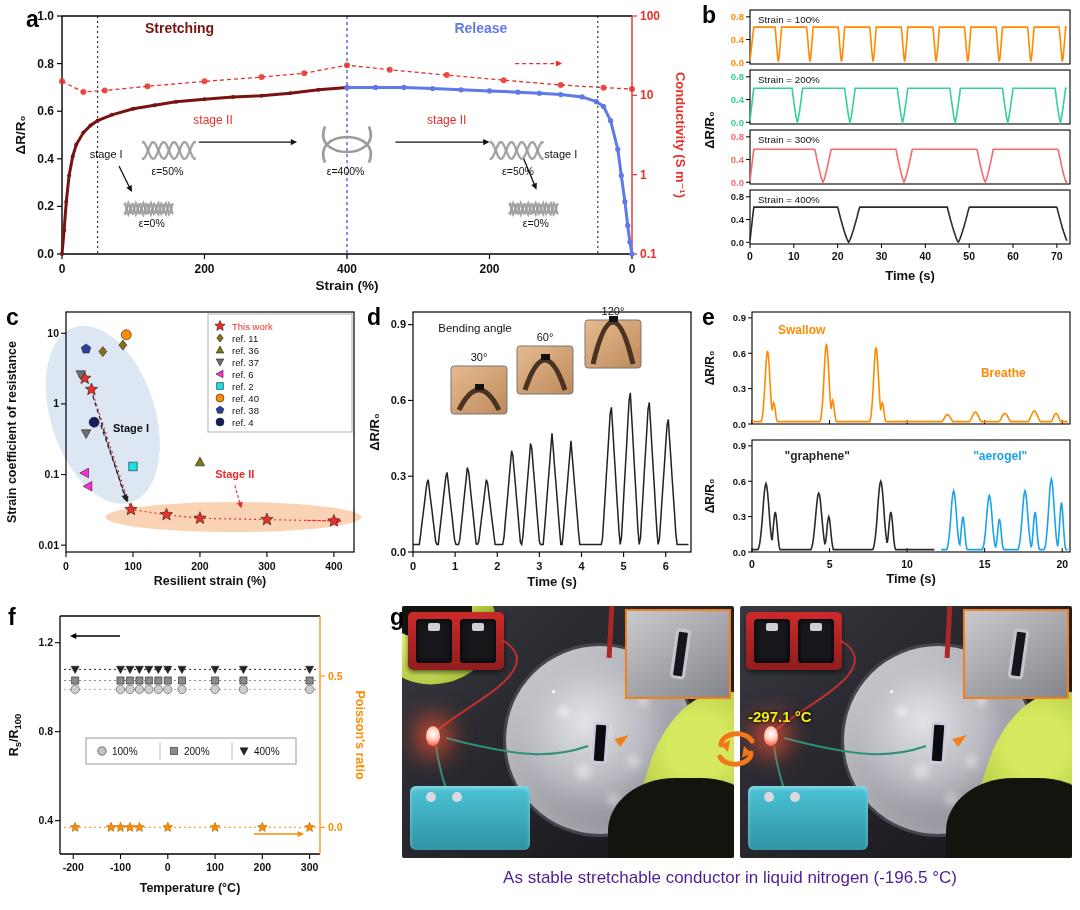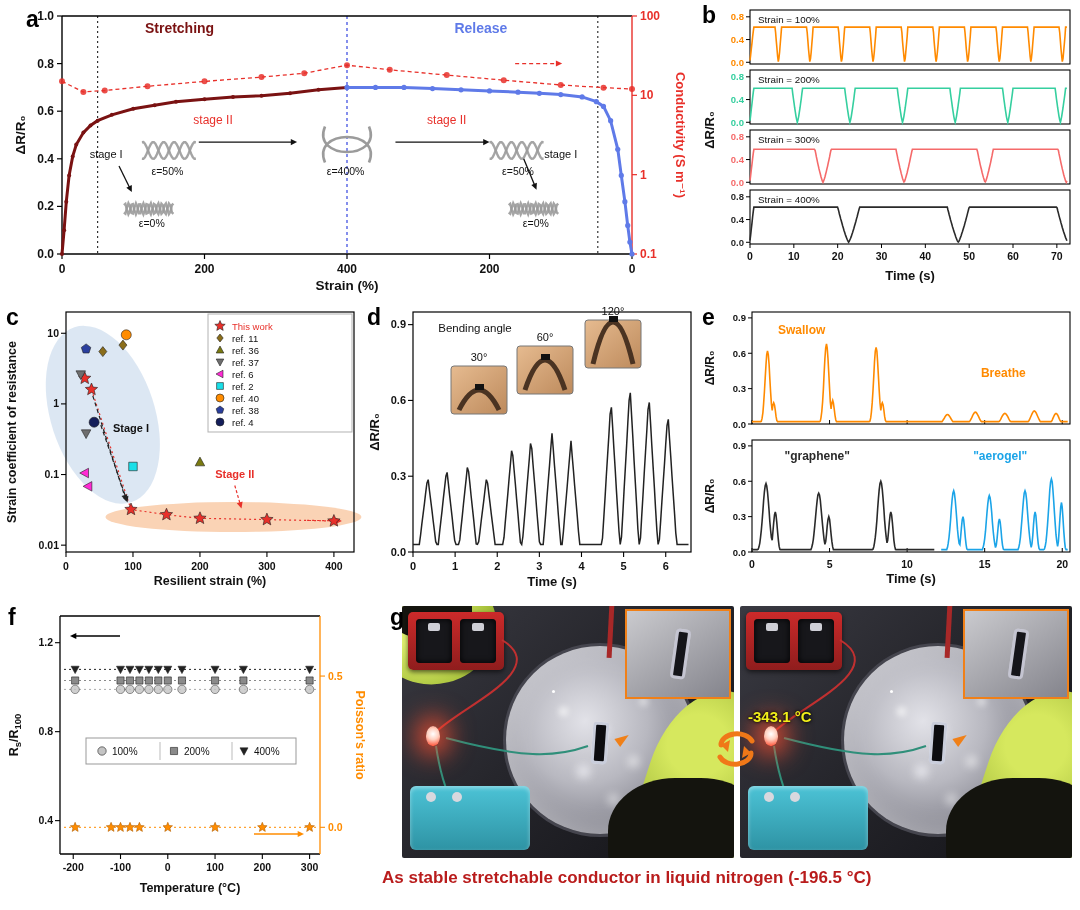--- a/index.html
+++ b/index.html
@@ -54,22 +54,22 @@
          background:linear-gradient(145deg,#cacace,#84848c);}
   .inset-rod{position:absolute;left:46px;top:18px;width:9px;height:44px;background:#15151a;
              border:3px solid rgba(240,240,255,.8);border-radius:4px;transform:rotate(8deg);}
   .sample-arrow{position:absolute;left:214px;top:128px;width:0;height:0;
                 border-left:14px solid #f08018;border-top:5px solid transparent;border-bottom:5px solid transparent;
                 transform:rotate(-35deg);}
   .wires{position:absolute;left:0;top:0;}
   .temp-label{position:absolute;left:8px;top:102px;font-size:15px;font-weight:bold;color:#f2ef1a;
               text-shadow:0 0 4px #000,0 0 2px #000;z-index:4;}
   .swap{position:absolute;left:330px;top:126px;z-index:5;}
-  .g-caption{position:absolute;left:0;top:266px;width:100%;
-             font-size:17px;font-weight:bold;color:#b91c1c;}
+  .g-caption{position:absolute;left:0;top:266px;width:100%;text-align:center;
+             font-size:17px;font-weight:normal;color:#4c1d95;}
 </style>
 </head>
 <body>
 
 <div class="fig">
 
   <div class="panel" id="panel-a">
     <span class="plabel" style="left:18px;top:4px;">a</span>
     <svg id="chart-a" width="692" height="300">
         <line x1="89.625" y1="14" x2="89.625" y2="252" stroke="#222222" stroke-width="1.1" stroke-dasharray="2 3"></line>
@@ -578,21 +578,21 @@
         <path d="M44,132 C120,152 152,152 186,140" stroke="#2f8f7a" stroke-width="2" fill="none"></path>
       </svg>
       <div class="led"></div>
       <div class="psu"></div>
       <div class="glove-r"></div>
       <div class="glove-rb"></div>
       <div class="inset">
           <div class="inset-rod"></div>
         </div>
       <div class="sample-arrow"></div>
-      <span class="temp-label">-343.1 °C</span>
+      <span class="temp-label">-297.1 °C</span>
     </div>
 
     <svg class="swap" width="48" height="42">
       <path d="M40,13 A16,11 0 0 0 9,17" stroke="#f07818" stroke-width="5" fill="none" stroke-linecap="round"></path>
       <polygon points="9,17 18,12 16,24" fill="#f07818"></polygon>
       <path d="M8,29 A16,11 0 0 0 39,25" stroke="#f07818" stroke-width="5" fill="none" stroke-linecap="round"></path>
       <polygon points="39,25 30,30 32,18" fill="#f07818"></polygon>
     </svg>
 
     <div class="g-caption">As stable stretchable conductor in liquid nitrogen (-196.5 °C)</div>

